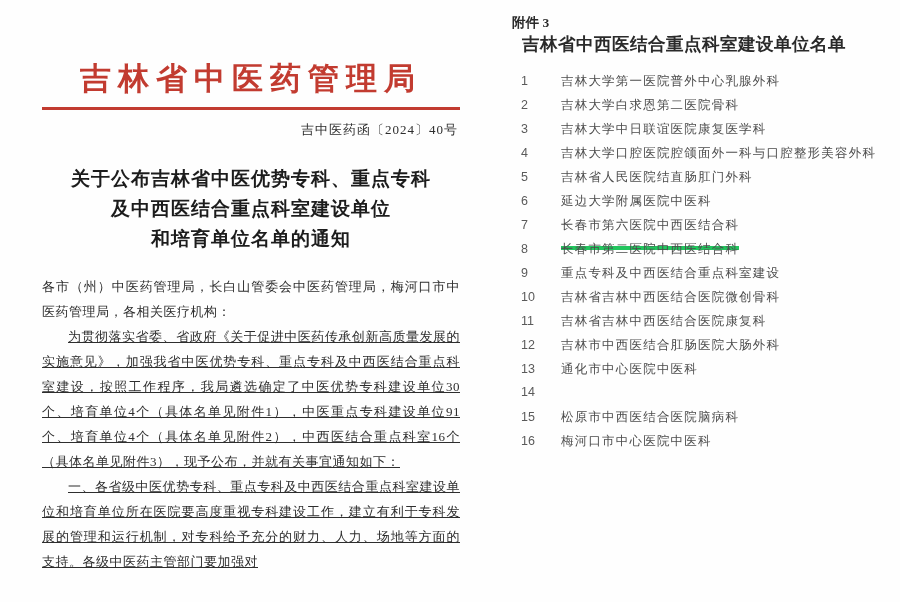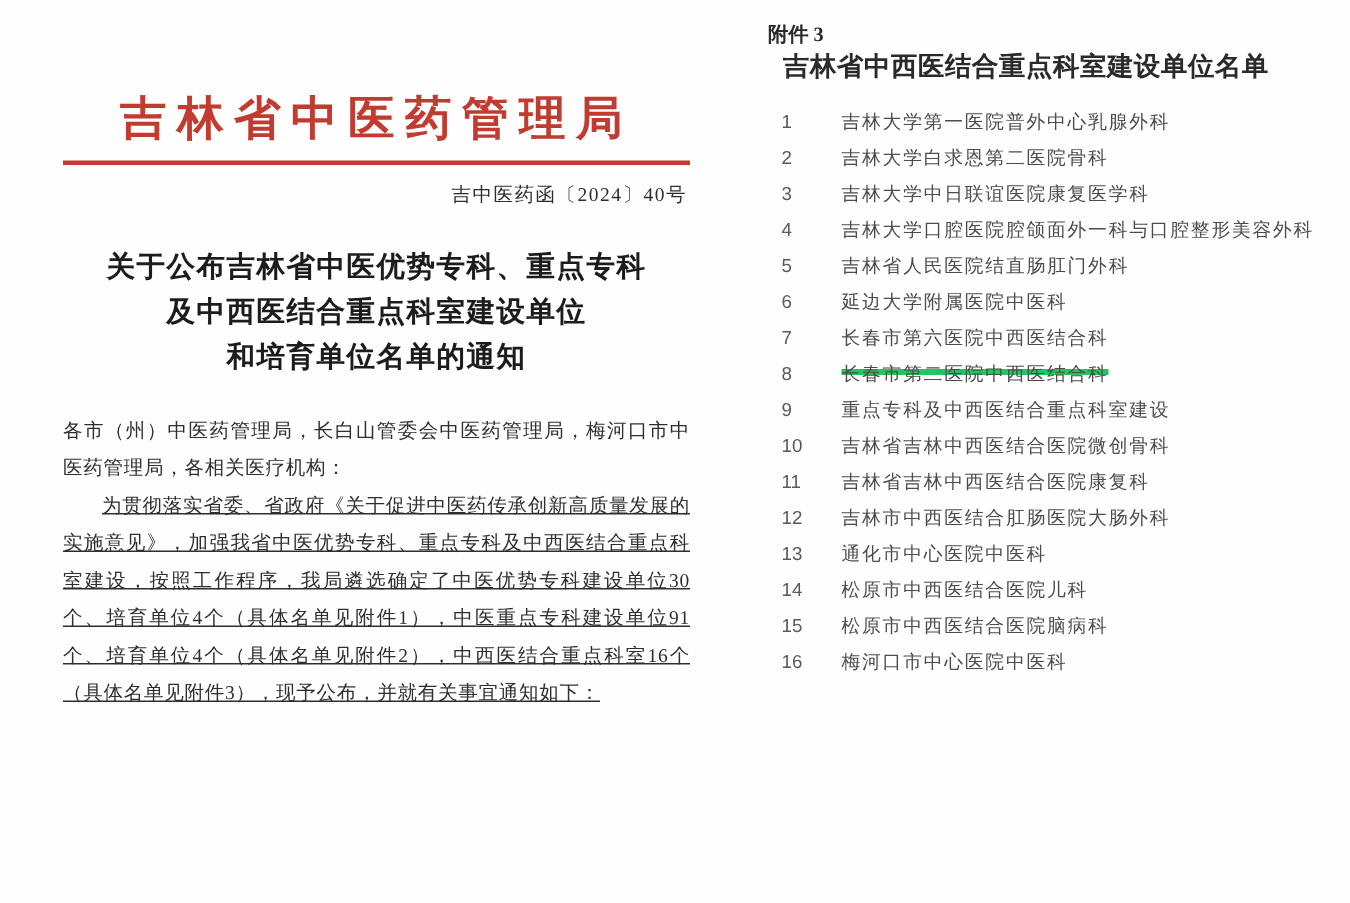--- a/index.html
+++ b/index.html
@@ -125,20 +125,21 @@
 
         <div>和培育单位名单的通知</div>
       </div>
 
     <div class="body-text">
 
         <p>各市（州）中医药管理局，长白山管委会中医药管理局，梅河口市中医药管理局，各相关医疗机构：</p>
 
         <p class="indent">为贯彻落实省委、省政府《关于促进中医药传承创新高质量发展的实施意见》，加强我省中医优势专科、重点专科及中西医结合重点科室建设，按照工作程序，我局遴选确定了中医优势专科建设单位30个、培育单位4个（具体名单见附件1），中医重点专科建设单位91个、培育单位4个（具体名单见附件2），中西医结合重点科室16个（具体名单见附件3），现予公布，并就有关事宜通知如下：</p>
 
+        <p class="indent">一、各省级中医优势专科、重点专科及中西医结合重点科室建设单位和培育单位所在医院要高度重视专科建设工作，建立有利于专科发展的管理和运行机制，对专科给予充分的财力、人力、场地等方面的支持。各级中医药主管部门要加强对</p>
       </div>
   </div>
 
   <div class="page-right">
     <div class="attachment-label">附件 3</div>
     <div class="attachment-title">吉林省中西医结合重点科室建设单位名单</div>
 
     <div class="unit-list">
 
         <div class="unit-row">
@@ -201,21 +202,20 @@
           <span class="unit-name">吉林市中西医结合肛肠医院大肠外科</span>
         </div>
 
         <div class="unit-row">
           <span class="unit-num">13</span>
           <span class="unit-name">通化市中心医院中医科</span>
         </div>
 
         <div class="unit-row">
           <span class="unit-num">14</span>
-          <span class="unit-name">松原市中西医结合医院儿科</span>
         </div>
 
         <div class="unit-row">
           <span class="unit-num">15</span>
           <span class="unit-name">松原市中西医结合医院脑病科</span>
         </div>
 
         <div class="unit-row">
           <span class="unit-num">16</span>
           <span class="unit-name">梅河口市中心医院中医科</span>

